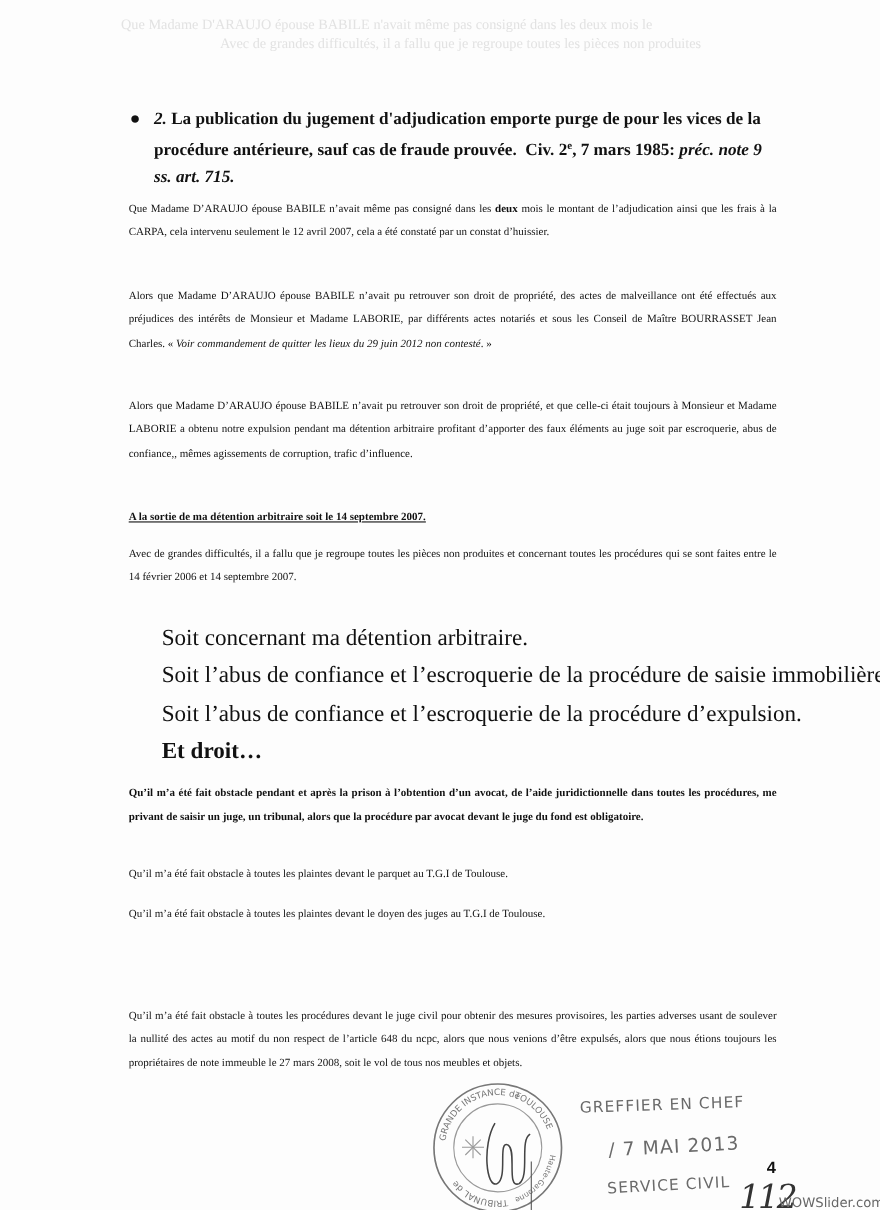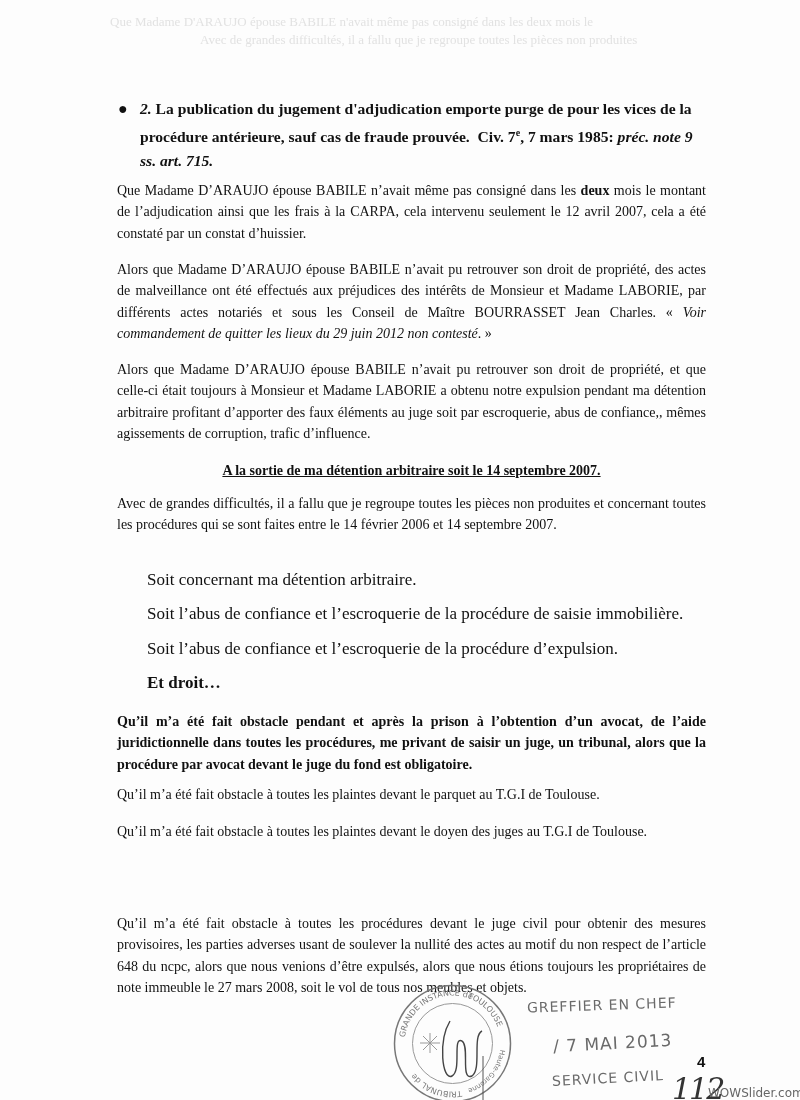--- a/index.html
+++ b/index.html
@@ -5,28 +5,28 @@
   html, body { margin: 0; padding: 0; }
   body {
     width: 800px; height: 1100px; background: #fdfdfd; position: relative; overflow: hidden;
     font-family: "Liberation Serif", serif; color: #111;
   }
   .page { position: absolute; left: 0; top: 6px; width: 740px; height: 1100px; }
   .ghost {
     position: absolute; left: 110px; font-size: 13px; color: #e2e2e2; white-space: nowrap;
   }
   .p {
-    position: absolute; left: 117px; width: 589px; font-size: 14px; line-height: 21.3px;
+    position: absolute; left: 117px; width: 589px; font-size: 10px; line-height: 21.3px;
     text-align: justify;
   }
   .bullet-block {
     position: absolute; left: 140px; width: 566px; font-size: 15.6px; line-height: 24px; font-weight: bold;
   }
   .bullet-dot { position: absolute; left: 118px; top: 94px; font-size: 16px; }
-  .indent { position: absolute; left: 147px; font-size: 17px; line-height: 21px; white-space: nowrap; }
+  .indent { position: absolute; left: 147px; font-size: 21px; line-height: 21px; white-space: nowrap; }
   .heading { font-weight: bold; text-decoration: underline; }
   b.inl { font-weight: bold; }
   i.bi { font-weight: normal; font-style: italic; }
   .stamp-text {
     position: absolute; font-family: "DejaVu Sans", sans-serif; color: #6a6a6a; letter-spacing: 1px;
   }
   .pagenum { position: absolute; left: 697px; top: 1047px; font-family: "Liberation Sans", sans-serif; font-weight: bold; font-size: 15px; }
   .handnum { position: absolute; left: 672px; top: 1065px; font-family: "DejaVu Serif", serif; font-style: italic; font-size: 30px; color: #333; letter-spacing: -2px; }
   .watermark { position: absolute; left: 708px; top: 1080px; font-family: "DejaVu Sans", sans-serif; font-size: 12px; color: #666; }
   .seal { position: absolute; left: 390px; top: 975px; }
@@ -36,35 +36,35 @@
 
 <div class="page">
 
   <div class="ghost" style="top:8px;">Que Madame D'ARAUJO épouse BABILE n'avait même pas consigné dans les deux mois le</div>
   <div class="ghost" style="top:26px; left:200px;">Avec de grandes difficultés, il a fallu que je regroupe toutes les pièces non produites</div>
 
   <span class="bullet-dot">●</span>
   <div class="bullet-block" style="top:91px;">
     <span style="font-style:italic;">2.</span>
     <span>La publication du jugement d'adjudication emporte purge de pour les vices de la procédure antérieure, sauf cas de fraude prouvée.</span>
-    &nbsp;<span>Civ. 7</span><sup style="font-size:10px;">e</sup><span>, 7 mars 1985:</span>
+    &nbsp;<span>Civ. 2</span><sup style="font-size:10px;">e</sup><span>, 7 mars 1985:</span>
     <i>préc. note 9 ss. art. 715.</i>
   </div>
 
   <div class="p" style="top:174px;">
     <span>Que Madame D’ARAUJO épouse BABILE n’avait même pas consigné dans les </span><b class="inl">deux</b><span> mois le montant de l’adjudication ainsi que les frais à la CARPA, cela intervenu seulement le 12 avril 2007, cela a été constaté par un constat d’huissier.</span>
   </div>
 
   <div class="p" style="top:253px;">
     <span>Alors que Madame D’ARAUJO épouse BABILE n’avait pu retrouver son droit de propriété, des actes de malveillance ont été effectués aux préjudices des intérêts de Monsieur et Madame LABORIE, par différents actes notariés et sous les Conseil de Maître BOURRASSET Jean Charles. « </span><i class="bi">Voir commandement de quitter les lieux du 29 juin 2012 non contesté</i><span>. »</span>
   </div>
 
   <div class="p" style="top:353px;">Alors que Madame D’ARAUJO épouse BABILE n’avait pu retrouver son droit de propriété, et que celle-ci était toujours à Monsieur et Madame LABORIE a obtenu notre expulsion pendant ma détention arbitraire profitant d’apporter des faux éléments au juge soit par escroquerie, abus de confiance,, mêmes agissements de corruption, trafic d’influence.</div>
 
-  <div class="p heading" style="top:454px; text-align:center;">A la sortie de ma détention arbitraire soit le 14 septembre 2007.</div>
+  <div class="p heading" style="top:454px; text-align:left;">A la sortie de ma détention arbitraire soit le 14 septembre 2007.</div>
 
   <div class="p" style="top:487px;">Avec de grandes difficultés, il a fallu que je regroupe toutes les pièces non produites et concernant toutes les procédures qui se sont faites entre le 14 février 2006 et 14 septembre 2007.</div>
 
   <div class="indent" style="top:563px;">Soit concernant ma détention arbitraire.</div>
   <div class="indent" style="top:632px;">Soit l’abus de confiance et l’escroquerie de la procédure d’expulsion.</div>
   <div class="indent" style="top:597px;">Soit l’abus de confiance et l’escroquerie de la procédure de saisie immobilière.</div>
   <div class="indent" style="top:666px; font-weight:bold;">Et droit…</div>
 
   <div class="p" style="top:705px;font-weight:bold;">Qu’il m’a été fait obstacle pendant et après la prison à l’obtention d’un avocat, de l’aide juridictionnelle  dans toutes les procédures, me privant de saisir un juge, un tribunal, alors que la procédure par avocat devant le juge du fond est obligatoire.</div>
   <div class="p" style="top:778px;">Qu’il m’a été fait obstacle à toutes les plaintes devant le parquet au T.G.I de Toulouse.</div>

